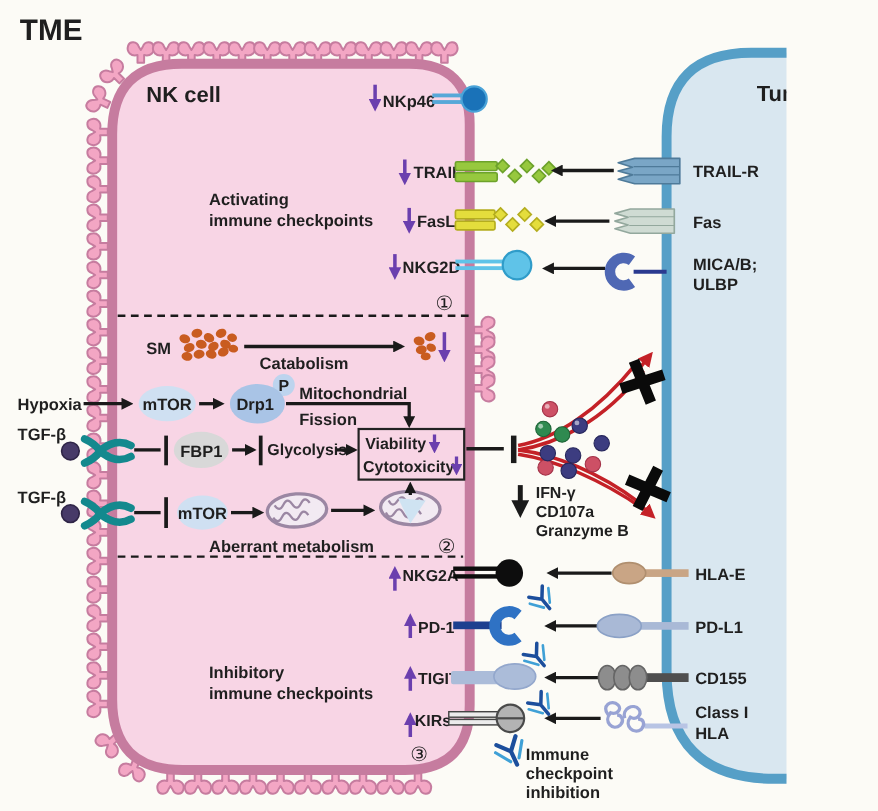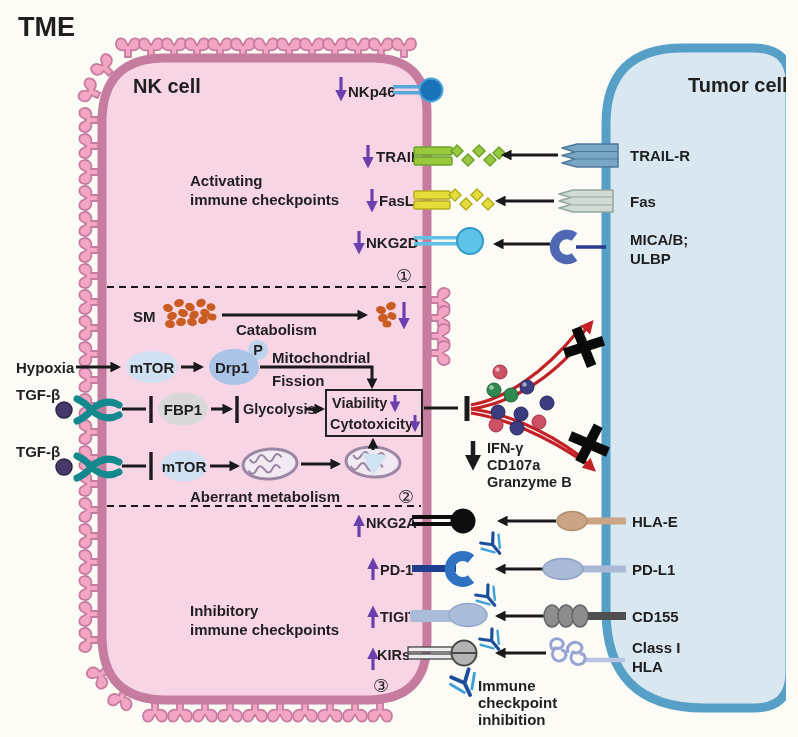--- a/index.html
+++ b/index.html
@@ -1,16 +1,16 @@
 <!DOCTYPE html>
 <html><head>
 <meta charset="utf-8">
 <style>
   html,body{margin:0;padding:0;background:#fcfbf6;}
-  .stage{position:relative;width:786px;height:737px;background:#fcfbf6;overflow:hidden;}
+  .stage{position:relative;width:715px;height:737px;background:#fcfbf6;overflow:hidden;}
   svg{position:absolute;left:0;top:0;}
   .t{font-family:"Liberation Sans","DejaVu Sans",sans-serif;font-weight:700;fill:#1f1f1f;}
   .s27{font-size:27px;}
   .s20{font-size:20px;}
   .s15{font-size:15px;}
   .s14{font-size:14.5px;}
   .num{font-family:"DejaVu Sans",sans-serif;font-weight:400;font-size:18px;fill:#1f1f1f;}
 </style>
 </head>
 <body>

